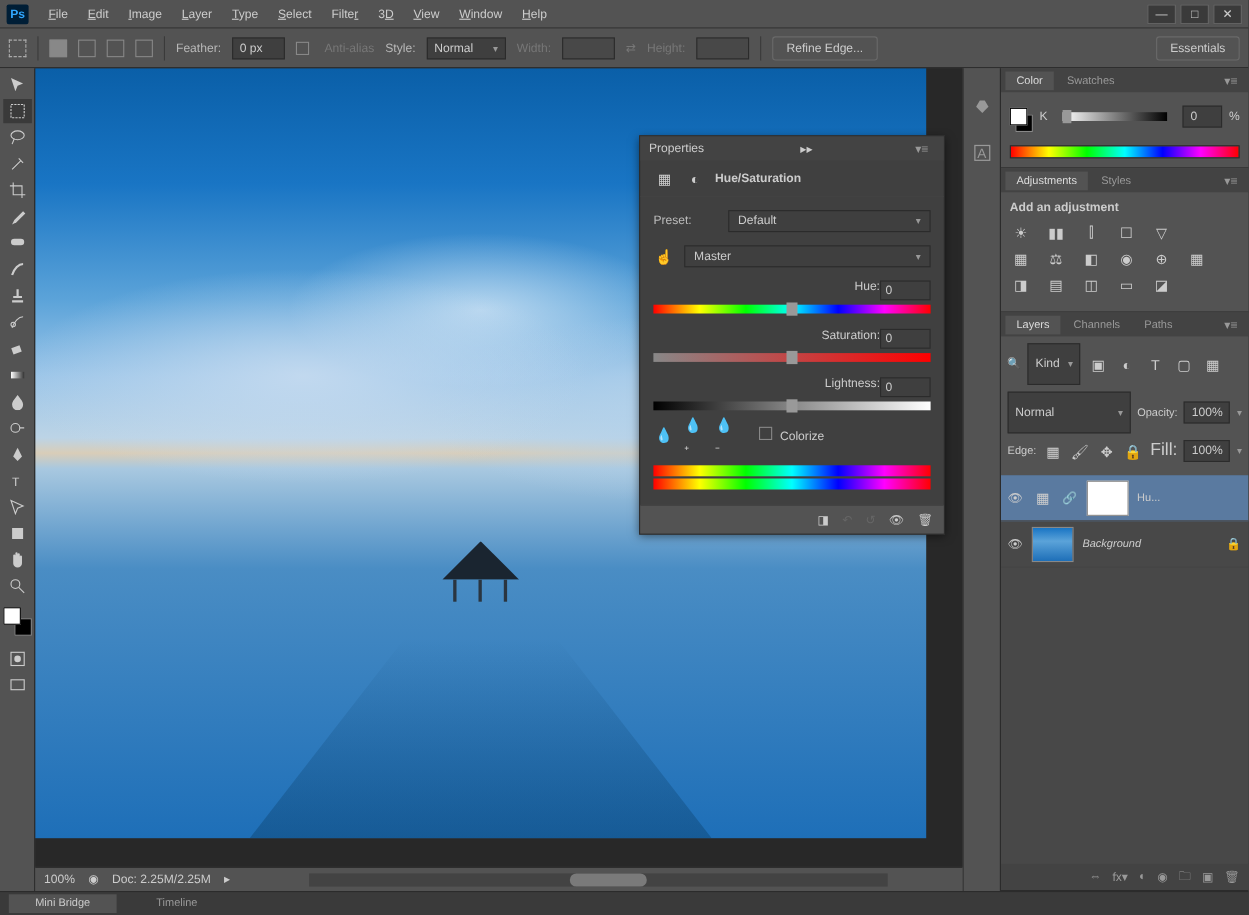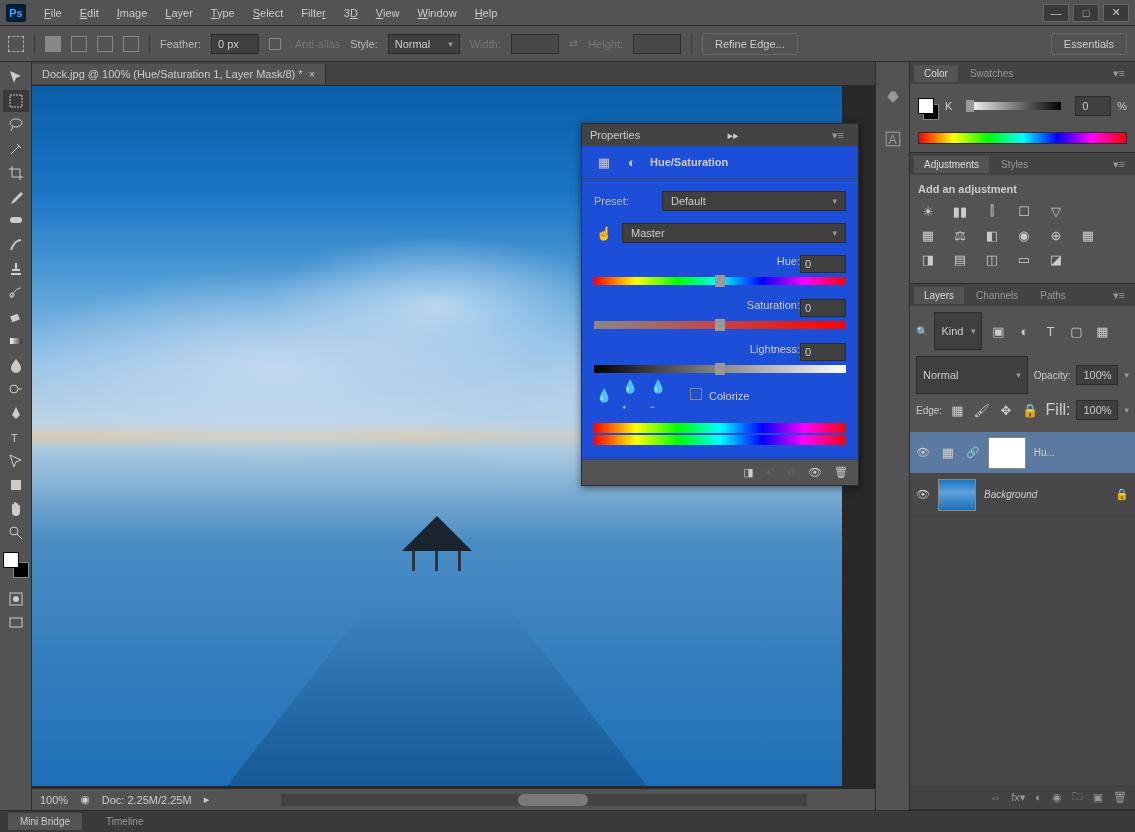--- a/index.html
+++ b/index.html
@@ -34,21 +34,21 @@
 .canvas{position:absolute;top:0;left:0;width:810px;height:700px;background:linear-gradient(180deg,#0a5fa8 0%,#1975c4 15%,#5ba3d9 30%,#9bc5e8 40%,#bcd4e6 48%,#d9cdb8 50%,#a8c8e0 52%,#4a8dc4 65%,#1e6fb8 100%)}
 .clouds{position:absolute;top:100px;left:0;right:0;height:300px;background:radial-gradient(ellipse 400px 150px at 30% 60%,rgba(200,220,240,0.85),transparent 65%),radial-gradient(ellipse 300px 120px at 70% 70%,rgba(180,210,235,0.8),transparent 70%),radial-gradient(ellipse 250px 100px at 50% 40%,rgba(220,235,248,0.7),transparent 70%)}
 .dock{position:absolute;bottom:0;left:50%;transform:translateX(-50%);width:420px;height:260px;background:linear-gradient(180deg,transparent 0%,transparent 30%,rgba(10,60,100,0.4) 100%);clip-path:polygon(48% 0,52% 0,100% 100%,0 100%)}
 .hut{position:absolute;bottom:215px;left:50%;transform:translateX(-50%);width:70px;height:55px}
 .hut-roof{width:70px;height:35px;background:#1a2530;clip-path:polygon(50% 0,100% 100%,0 100%)}
 .hut-post{position:absolute;bottom:0;width:3px;height:20px;background:#2a3540}
 .statusbar{height:22px;background:#535353;display:flex;align-items:center;padding:0 8px;gap:12px;border-top:1px solid #2b2b2b;font-size:10px}
 .status-scroll{flex:1;height:12px;background:#434343;margin:0 60px;position:relative}
 .status-scroll-thumb{position:absolute;left:45%;width:70px;height:12px;background:#7a7a7a;border-radius:6px}
 .bottombar{height:22px;background:#3a3a3a;display:flex;align-items:center;padding:0 8px;gap:12px;border-top:1px solid #2b2b2b}
-.bot-tab{padding:3px 12px;font-size:10px;color:#999}
+.bot-tab{padding:3px 24px;font-size:10px;color:#999}
 .bot-tab.active{background:#535353;color:#ccc}
 .vstrip{width:34px;background:#535353;border-left:1px solid #2b2b2b;display:flex;flex-direction:column;align-items:center;padding-top:24px;gap:20px}
 .vstrip-icon{width:22px;height:22px;display:flex;align-items:center;justify-content:center}
 .panels{width:226px;background:#535353;border-left:1px solid #2b2b2b;display:flex;flex-direction:column}
 .panel{border-bottom:1px solid #2b2b2b}
 .panel-tabs{height:22px;background:#434343;display:flex;align-items:center;padding:0 4px;gap:2px}
 .ptab{padding:3px 10px;font-size:10px;color:#999}
 .ptab.active{background:#535353;color:#ddd}
 .panel-menu{margin-left:auto;padding:0 6px;color:#999}
 .panel-body{padding:8px;background:#535353}
@@ -59,21 +59,21 @@
 .lay-select{background:#3f3f3f;border:1px solid #2b2b2b;padding:18px 6px;flex:1;height:20px;display:flex;align-items:center;justify-content:space-between}
 .lay-input{background:#3f3f3f;border:1px solid #2b2b2b;width:42px;height:20px;text-align:center}
 .layer-row{display:flex;align-items:center;height:42px;padding:0 6px;gap:8px;border-bottom:1px solid #454545}
 .layer-row.active{background:#5a7aa0}
 .eye{width:14px;height:14px}
 .lay-thumb{width:38px;height:32px;border:1px solid #888;background:#fff}
 .lay-thumb.img{background:linear-gradient(180deg,#1975c4 0%,#5ba3d9 40%,#1e6fb8 100%)}
 .lay-name{font-size:10px}
 .lay-footer{height:24px;display:flex;align-items:center;justify-content:flex-end;gap:10px;padding:0 8px;background:#434343}
 .lay-footer span{font-size:11px;color:#999}
-.properties{position:absolute;top:123px;left:581px;width:278px;background:#1d4ed8;border:1px solid #2b2b2b;box-shadow:0 2px 8px rgba(0,0,0,0.5);z-index:10}
+.properties{position:absolute;top:123px;left:581px;width:278px;background:#404040;border:1px solid #2b2b2b;box-shadow:0 2px 8px rgba(0,0,0,0.5);z-index:10}
 .prop-head{height:22px;background:#434343;display:flex;align-items:center;padding:0 8px}
 .prop-body{padding:12px}
 .prop-row{display:flex;align-items:center;gap:8px;margin-bottom:12px}
 .prop-label{width:60px;color:#bbb}
 .prop-select{flex:1;background:#3f3f3f;border:1px solid #2b2b2b;padding:3px 8px;height:20px;display:flex;align-items:center;justify-content:space-between}
 .slider-row{margin-bottom:14px}
 .slider-lbl{display:flex;justify-content:flex-end;margin-bottom:4px}
 .slider-val{background:#3f3f3f;border:1px solid #2b2b2b;width:46px;height:18px;text-align:left;padding:0 4px}
 .slider-track{height:8px;position:relative;margin-top:2px}
 .slider-track.hue{background:linear-gradient(90deg,#f00,#ff0,#0f0,#0ff,#00f,#f0f,#f00)}
@@ -263,26 +263,20 @@
         </svg>
       </div>
     <div class="tool">
         <svg viewBox="0 0 16 16">
           <rect x="2" y="3" width="12" height="9" fill="none" stroke="#ccc"></rect>
         </svg>
       </div>
   </div>
 
   <div class="doc-area">
-    <div class="tab-bar">
-      <div class="doc-tab">
-        <span>Dock.jpg @ 100% (Hue/Saturation 1, Layer Mask/8) *</span>
-        <span>×</span>
-      </div>
-    </div>
     <div class="canvas-wrap">
       <div class="canvas">
         <div class="clouds"></div>
         <div class="dock"></div>
         <div class="hut">
           <div class="hut-roof"></div>
           <div class="hut-post" style="left:10px"></div>
           <div class="hut-post" style="left:33px"></div>
           <div class="hut-post" style="left:56px"></div>
         </div>

